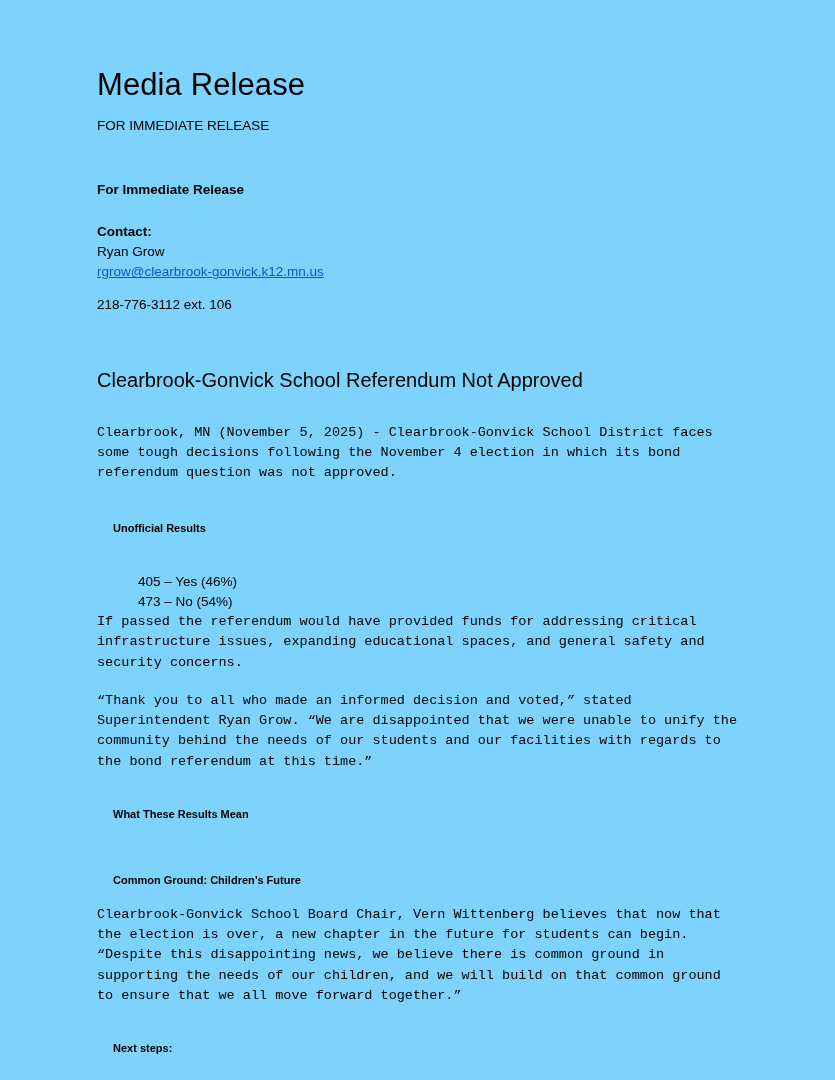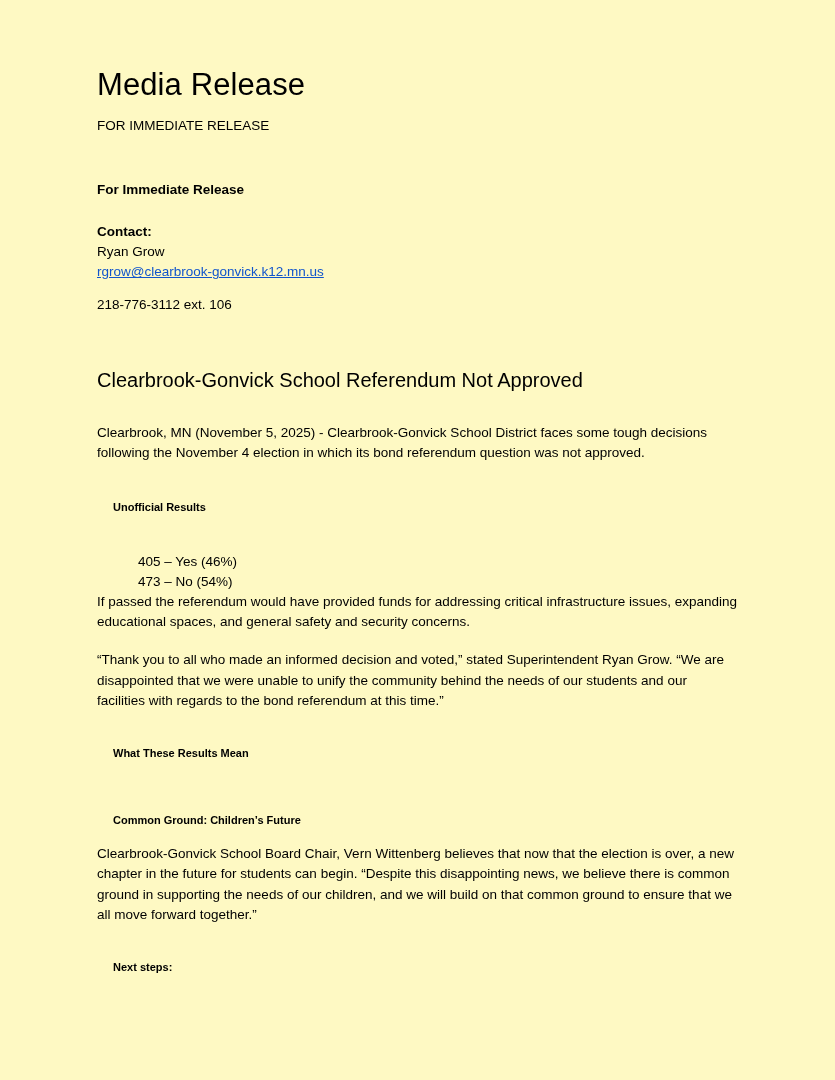--- a/index.html
+++ b/index.html
@@ -11,21 +11,21 @@
     width: 835px;
     height: 1080px;
     font-family: "Liberation Sans", sans-serif;
     color: #000000;
     -webkit-font-smoothing: antialiased;
   }
   .page {
     position: relative;
     width: 835px;
     height: 1080px;
-    background: #fef9c3;
+    background: #7dd3fc;
     box-sizing: border-box;
     padding: 66px 97px 0 97px;
     overflow: hidden;
   }
   .doc-title {
     font-size: 31px;
     font-weight: 400;
     line-height: 1.25;
     margin: 0 0 12px 0;
     letter-spacing: 0.1px;
@@ -62,20 +62,21 @@
     font-size: 20px;
     font-weight: 400;
     line-height: 1.3;
     margin: 0;
   }
   .body-para {
     font-size: 13.5px;
     line-height: 1.5;
     margin: 0;
     text-align: left;
+    font-family: Liberation Mono, monospace;
   }
   .sub-head {
     font-size: 11px;
     font-weight: bold;
     line-height: 1.5;
     margin: 16px;
   }
   .results-list .plain-line { line-height: 1.48; margin-left: 41px; }
 </style>
 </head>

